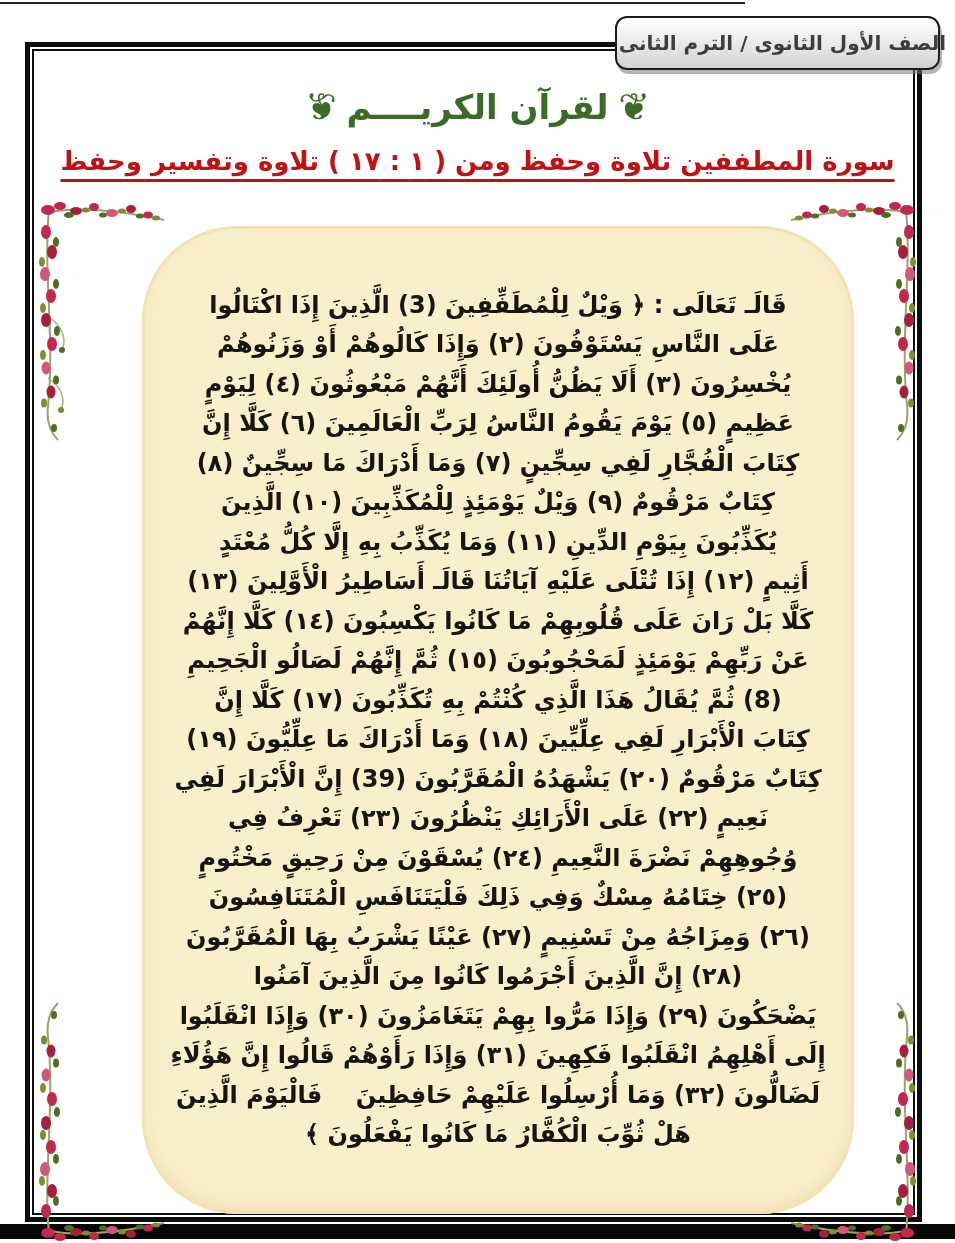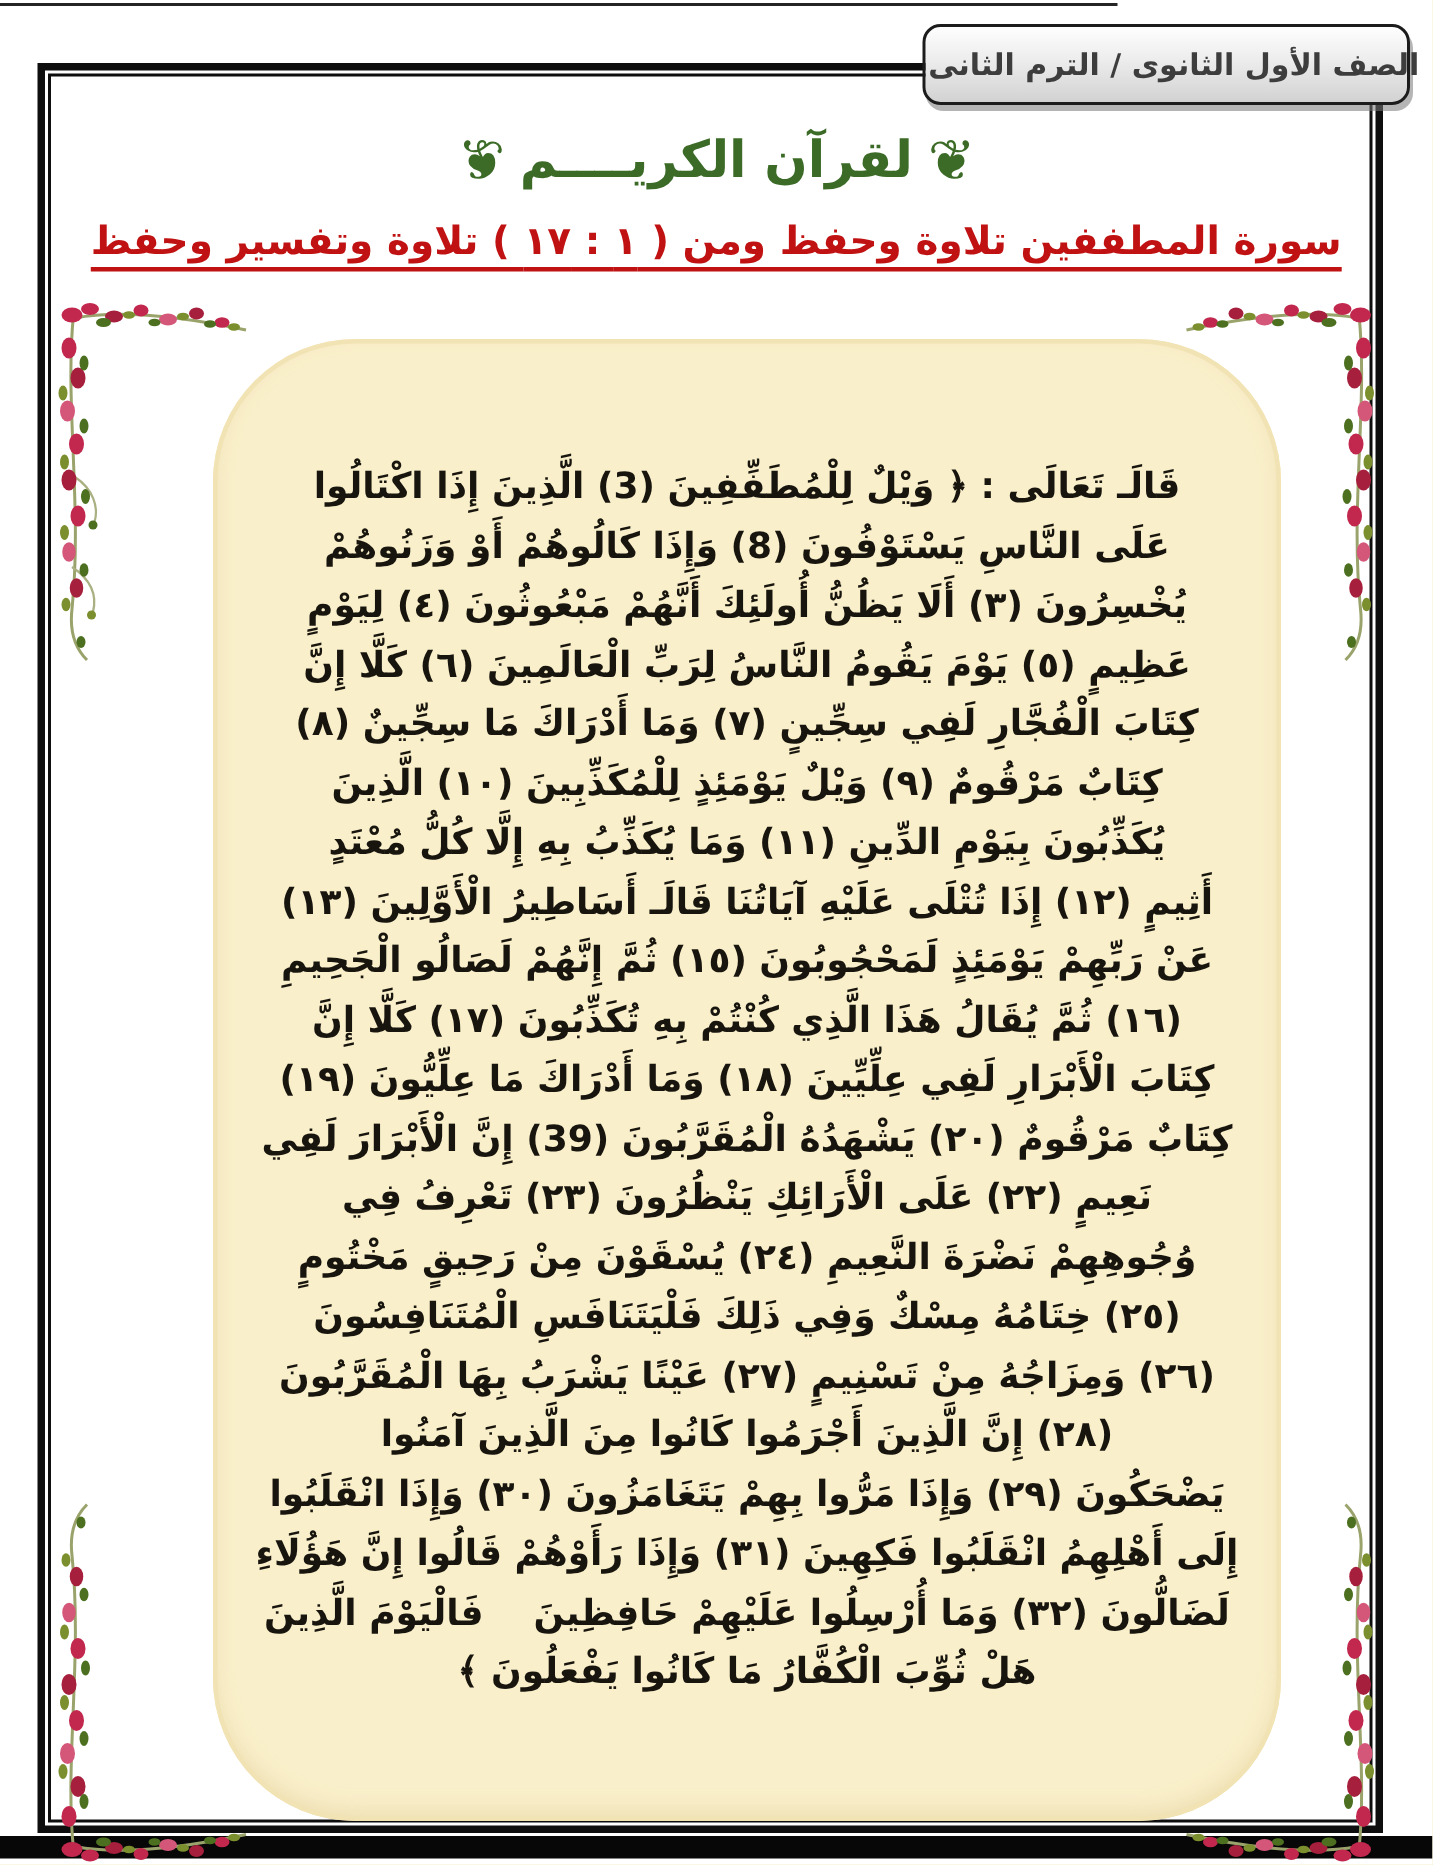--- a/index.html
+++ b/index.html
@@ -265,29 +265,30 @@
       <ellipse cx="20" cy="182" rx="3" ry="4.5"></ellipse>
         <ellipse cx="8" cy="205" rx="3" ry="4.5" fill="#7c8f2e"></ellipse>
       <ellipse cx="18" cy="230" rx="3" ry="4"></ellipse>
     </g>
   </svg>
 </div>
 
 <div class="verse-panel">
   <div class="verse-text">
       <div class="qline">قَالَـ تَعَالَى : ﴿ وَيْلٌ لِلْمُطَفِّفِينَ (3) الَّذِينَ إِذَا اكْتَالُوا</div>
-      <div class="qline">عَلَى النَّاسِ يَسْتَوْفُونَ (8) وَإِذَا كَالُوهُمْ أَوْ وَزَنُوهُمْ</div>
+      <div class="qline">عَلَى النَّاسِ يَسْتَوْفُونَ (٢) وَإِذَا كَالُوهُمْ أَوْ وَزَنُوهُمْ</div>
       <div class="qline">يُخْسِرُونَ (٣) أَلَا يَظُنُّ أُولَئِكَ أَنَّهُمْ مَبْعُوثُونَ (٤) لِيَوْمٍ</div>
       <div class="qline">عَظِيمٍ (٥) يَوْمَ يَقُومُ النَّاسُ لِرَبِّ الْعَالَمِينَ (٦) كَلَّا إِنَّ</div>
       <div class="qline">كِتَابَ الْفُجَّارِ لَفِي سِجِّينٍ (٧) وَمَا أَدْرَاكَ مَا سِجِّينٌ (٨)</div>
       <div class="qline">كِتَابٌ مَرْقُومٌ (٩) وَيْلٌ يَوْمَئِذٍ لِلْمُكَذِّبِينَ (١٠) الَّذِينَ</div>
       <div class="qline">يُكَذِّبُونَ بِيَوْمِ الدِّينِ (١١) وَمَا يُكَذِّبُ بِهِ إِلَّا كُلُّ مُعْتَدٍ</div>
       <div class="qline">أَثِيمٍ (١٢) إِذَا تُتْلَى عَلَيْهِ آيَاتُنَا قَالَـ أَسَاطِيرُ الْأَوَّلِينَ (١٣)</div>
+      <div class="qline">كَلَّا بَلْ رَانَ عَلَى قُلُوبِهِمْ مَا كَانُوا يَكْسِبُونَ (١٤) كَلَّا إِنَّهُمْ</div>
       <div class="qline">عَنْ رَبِّهِمْ يَوْمَئِذٍ لَمَحْجُوبُونَ (١٥) ثُمَّ إِنَّهُمْ لَصَالُو الْجَحِيمِ</div>
-      <div class="qline">(١٦) ثُمَّ يُقَالُ هَذَا الَّذِي كُنْتُمْ بِهِ تُكَذِّبُونَ (١٧) كَلَّا إِنَّ</div>
+      <div class="qline">(8) ثُمَّ يُقَالُ هَذَا الَّذِي كُنْتُمْ بِهِ تُكَذِّبُونَ (١٧) كَلَّا إِنَّ</div>
       <div class="qline">كِتَابَ الْأَبْرَارِ لَفِي عِلِّيِّينَ (١٨) وَمَا أَدْرَاكَ مَا عِلِّيُّونَ (١٩)</div>
       <div class="qline">كِتَابٌ مَرْقُومٌ (٢٠) يَشْهَدُهُ الْمُقَرَّبُونَ (39) إِنَّ الْأَبْرَارَ لَفِي</div>
       <div class="qline">نَعِيمٍ (٢٢) عَلَى الْأَرَائِكِ يَنْظُرُونَ (٢٣) تَعْرِفُ فِي</div>
       <div class="qline">وُجُوهِهِمْ نَضْرَةَ النَّعِيمِ (٢٤) يُسْقَوْنَ مِنْ رَحِيقٍ مَخْتُومٍ</div>
       <div class="qline">(٢٥) خِتَامُهُ مِسْكٌ وَفِي ذَلِكَ فَلْيَتَنَافَسِ الْمُتَنَافِسُونَ</div>
       <div class="qline">(٢٦) وَمِزَاجُهُ مِنْ تَسْنِيمٍ (٢٧) عَيْنًا يَشْرَبُ بِهَا الْمُقَرَّبُونَ</div>
       <div class="qline">(٢٨) إِنَّ الَّذِينَ أَجْرَمُوا كَانُوا مِنَ الَّذِينَ آمَنُوا</div>
       <div class="qline">يَضْحَكُونَ (٢٩) وَإِذَا مَرُّوا بِهِمْ يَتَغَامَزُونَ (٣٠) وَإِذَا انْقَلَبُوا</div>
       <div class="qline">إِلَى أَهْلِهِمُ انْقَلَبُوا فَكِهِينَ (٣١) وَإِذَا رَأَوْهُمْ قَالُوا إِنَّ هَؤُلَاءِ</div>
       <div class="qline">لَضَالُّونَ (٣٢) وَمَا أُرْسِلُوا عَلَيْهِمْ حَافِظِينَ &nbsp;&nbsp; فَالْيَوْمَ الَّذِينَ</div>

